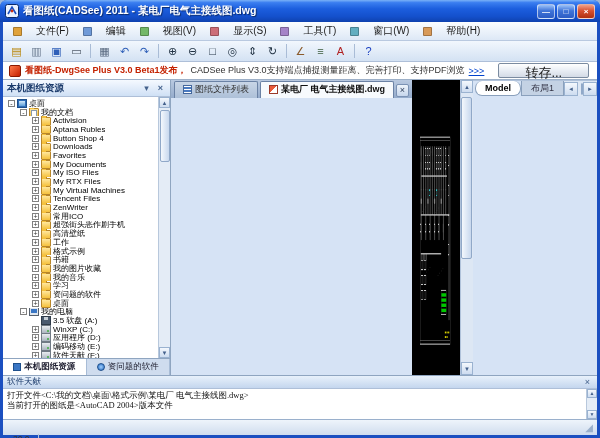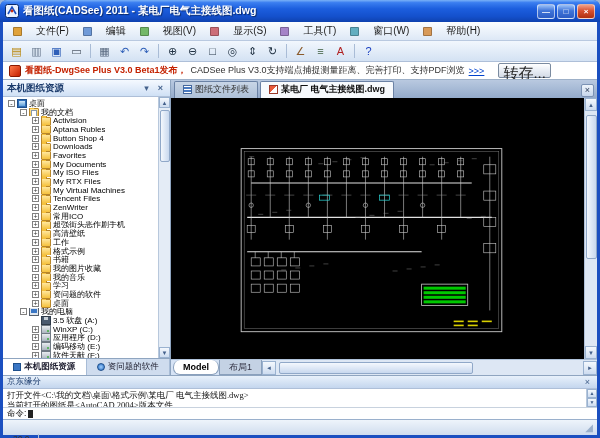--- a/index.html
+++ b/index.html
@@ -23,21 +23,21 @@
 .toolbar{height:21px;flex:none;display:flex;align-items:center;background:linear-gradient(#f2f7fd,#d4e2f3);border-bottom:1px solid #aebfd8;padding:0 4px;gap:1px;}
 .tbtn{width:19px;height:18px;display:flex;align-items:center;justify-content:center;border:1px solid transparent;border-radius:2px;}
 .tglyph{font-size:11px;line-height:1;}
 .tsep{width:1px;height:14px;background:#a9bcd6;margin:0 3px;flex:none;}
 
 .adbar{height:18px;flex:none;display:flex;align-items:center;gap:4px;background:#fff;border-bottom:1px solid #9db0c8;padding:0 6px;font-size:9px;white-space:nowrap;overflow:hidden;}
 .ad-ico{width:12px;height:12px;flex:none;background:linear-gradient(135deg,#ff7a4a,#c42000);border:1px solid #8a1800;border-radius:2px;}
 .ad-red{color:#c42200;font-weight:bold;}
 .ad-text{color:#333;}
 .ad-more{color:#0042cc;text-decoration:underline;}
-.ad-btn{margin-left:10px;font-size:15px;height:15px;padding:0 4px;border:1px solid #7b8ba0;border-radius:2px;
+.ad-btn{margin-left:10px;font-size:13px;height:15px;padding:0 26px;border:1px solid #7b8ba0;border-radius:2px;
  background:linear-gradient(#ffffff,#e8edf4 50%,#d4dbe6);color:#222;}
 
 .content{flex:1;display:flex;min-height:0;background:#d6e3f5;}
 .sidebar{width:168px;flex:none;display:flex;flex-direction:column;border-right:1px solid #8fa5c0;background:#fff;min-height:0;}
 .side-head{height:17px;flex:none;display:flex;align-items:center;justify-content:space-between;font-size:9.5px;font-weight:bold;color:#1a3a6b;
  background:linear-gradient(#f5f9ff,#cfe0f5);border-bottom:1px solid #aebfd8;padding:0 4px;}
 .sh-btns{display:flex;gap:3px;}
 .shb{font-size:9px;color:#44618c;width:11px;text-align:center;}
 .tree-wrap{flex:1;display:flex;min-height:0;}
 .tree{flex:1;overflow:hidden;padding:2px 0 0 3px;background:#fff;}
@@ -62,21 +62,21 @@
 .sarr{height:11px;width:100%;display:flex;align-items:center;justify-content:center;background:linear-gradient(#f4f8fd,#cddcf0);border:1px solid #9ab2d0;}
 .sarr.dn{margin-top:auto;}
 .sthumb{width:10px;height:52px;margin-top:2px;background:linear-gradient(90deg,#f4f8fd,#c8d8ee);border:1px solid #90a8c8;border-radius:2px;}
 .side-tabs{height:17px;flex:none;display:flex;border-top:1px solid #8fa5c0;background:#cfdcee;font-size:8.5px;color:#223;}
 .side-tab{flex:1;display:flex;align-items:center;justify-content:center;gap:3px;border-right:1px solid #a8bcd6;}
 .side-tab.active{background:#fff;font-weight:bold;}
 .stico{width:8px;height:8px;flex:none;}
 .stico-computer{background:#3a76c4;border:1px solid #1d4f8c;}
 .stico-globe{background:radial-gradient(circle at 3px 3px,#9fd0ff,#2468c0);border:1px solid #1d4f8c;border-radius:50%;}
 
-.main{flex:1;display:flex;flex-direction:column;min-width:0;min-height:0;}
+.main{flex:1;display:flex;flex-direction:row;min-width:0;min-height:0;}
 .doc-tabs{height:18px;flex:none;display:flex;align-items:flex-end;background:linear-gradient(#b9c9e0,#94abcb);padding:2px 3px 0;gap:2px;}
 .doc-tab{display:flex;align-items:center;gap:3px;font-size:9px;color:#333;padding:1px 8px 2px;border:1px solid #6b82a5;border-bottom:none;
  border-radius:2px 2px 0 0;background:linear-gradient(#c8d5e6,#adc0d8);white-space:nowrap;}
 .doc-tab.active{background:#f7fafd;font-weight:bold;color:#111;}
 .dtico{width:9px;height:9px;flex:none;}
 .dtico-list{background:repeating-linear-gradient(#ffffff 0 1px,#4a7ac0 1px 3px);border:1px solid #44679c;}
 .dtico-dwg{background:linear-gradient(135deg,#e85a3a 0 50%,#ffffff 50%);border:1px solid #9a3a2a;}
 .dt-close{margin-left:auto;align-self:center;width:13px;height:13px;display:flex;align-items:center;justify-content:center;
  font-size:9px;color:#30405c;border:1px solid #7b92b4;border-radius:2px;background:linear-gradient(#eef4fb,#c6d6ec);}
 .canvas-row{flex:1;display:flex;min-height:0;}
@@ -595,37 +595,33 @@
           <div class="hscroll">
             <span class="harr">◄</span>
             <span class="hthumb"></span>
             <span class="harr rt">►</span>
           </div>
         </div>
       </div>
     </div>
     <div class="cmdwin">
       <div class="cmd-head">
-        <span>京东缘分</span>
+        <span>软件天献</span>
         <span class="cmd-x">×</span>
       </div>
       <div class="cmd-mid">
         <div class="cmd-lines">
             <div class="cmd-line">打开文件&lt;C:\我的文档\桌面\格式示例\某电厂 电气主接线图.dwg&gt;</div>
             <div class="cmd-line">当前打开的图纸是&lt;AutoCAD 2004&gt;版本文件</div>
           </div>
         <div class="cscroll">
           <span class="carr">▲</span>
           <span class="carr dn">▼</span>
         </div>
       </div>
-      <div class="cmd-prompt">
-        <span>命令:</span>
-        <span class="caret"></span>
-      </div>
     </div>
     <div class="statusbar">
       <span class="st-cell">30.0</span>
       <span class="st-fill"></span>
       <span class="grip">◢</span>
     </div>
   </div>
 </div>
 
 </body></html>

